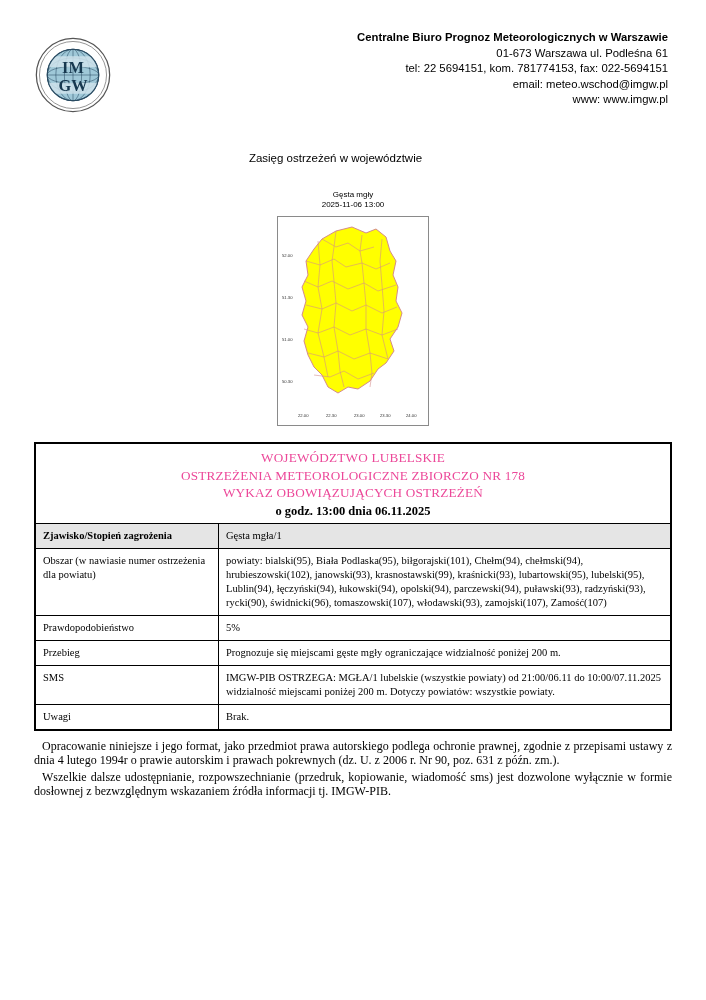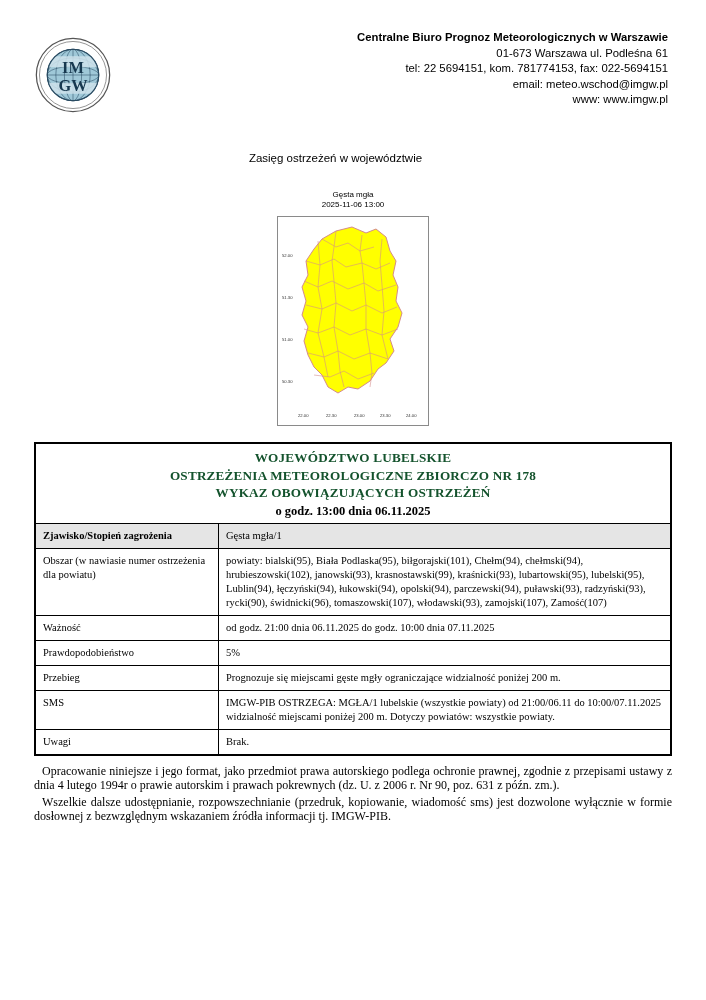--- a/index.html
+++ b/index.html
@@ -88,22 +88,22 @@
     width: 168px;
     font-weight: normal;
     font-family: "Liberation Serif", serif;
   }
   .title-cell {
     text-align: center;
     border: 1px solid #000;
     padding: 9px 4px 10px 4px;
   }
   .title-cell .t1 {
-    font-weight: bold;
-    color: #14532d;
+    font-weight: normal;
+    color: #ec4899;
     font-size: 13.2px;
     line-height: 17.5px;
     letter-spacing: 0.2px;
   }
   .title-cell .t2 {
     font-weight: bold;
     color: #000;
     font-size: 12.5px;
     padding-top: 2px;
   }
@@ -162,21 +162,21 @@
     <div>tel: 22 5694151, kom. 781774153, fax: 022-5694151</div>
     <div>email: meteo.wschod@imgw.pl</div>
     <div>www: www.imgw.pl</div>
   </div>
 </div>
 
 <div class="map-section">
   <div class="map-caption">Zasięg ostrzeżeń  w województwie</div>
 
   <div class="map-title">
-    <div>Gęsta mgła</div>
+    <div>Gęsta mgły</div>
     <div>2025-11-06 13:00</div>
   </div>
 
   <div class="map-box">
     <svg class="map-svg" width="148" height="206" viewBox="0 0 148 206" aria-hidden="true">
 
       <path d="M58 14 L74 10 L88 16 L98 12 L108 20 L112 34 L118 44 L115 58 L120 70
                L118 84 L124 96 L120 110 L112 122 L116 134 L108 146 L100 152 L92 164
                L80 172 L70 170 L60 176 L50 170 L44 158 L36 150 L30 138 L26 124
                L30 110 L24 98 L28 84 L24 70 L30 58 L28 44 L36 32 L44 22 Z" fill="#ffff00" stroke="#d48b8b" stroke-width="1"></path>
@@ -225,24 +225,20 @@
       <tr class="pheno">
         <td class="label">Zjawisko/Stopień zagrożenia</td>
         <td class="val">Gęsta mgła/1</td>
       </tr>
 
       <tr>
         <td class="label">Obszar (w nawiasie numer ostrzeżenia dla powiatu)</td>
         <td>powiaty: bialski(95), Biała Podlaska(95), biłgorajski(101), Chełm(94), chełmski(94), hrubieszowski(102), janowski(93), krasnostawski(99), kraśnicki(93),  lubartowski(95), lubelski(95), Lublin(94), łęczyński(94), łukowski(94), opolski(94), parczewski(94), puławski(93), radzyński(93), rycki(90), świdnicki(96),   tomaszowski(107), włodawski(93), zamojski(107), Zamość(107)</td>
       </tr>
 
-      <tr>
-        <td class="label">Ważność</td>
-        <td>od godz. 21:00 dnia 06.11.2025 do godz. 10:00 dnia 07.11.2025</td>
-      </tr>
 
       <tr>
         <td class="label">Prawdopodobieństwo</td>
         <td>5%</td>
       </tr>
 
       <tr>
         <td class="label">Przebieg</td>
         <td>Prognozuje się miejscami gęste mgły ograniczające widzialność   poniżej 200 m.</td>
       </tr>

